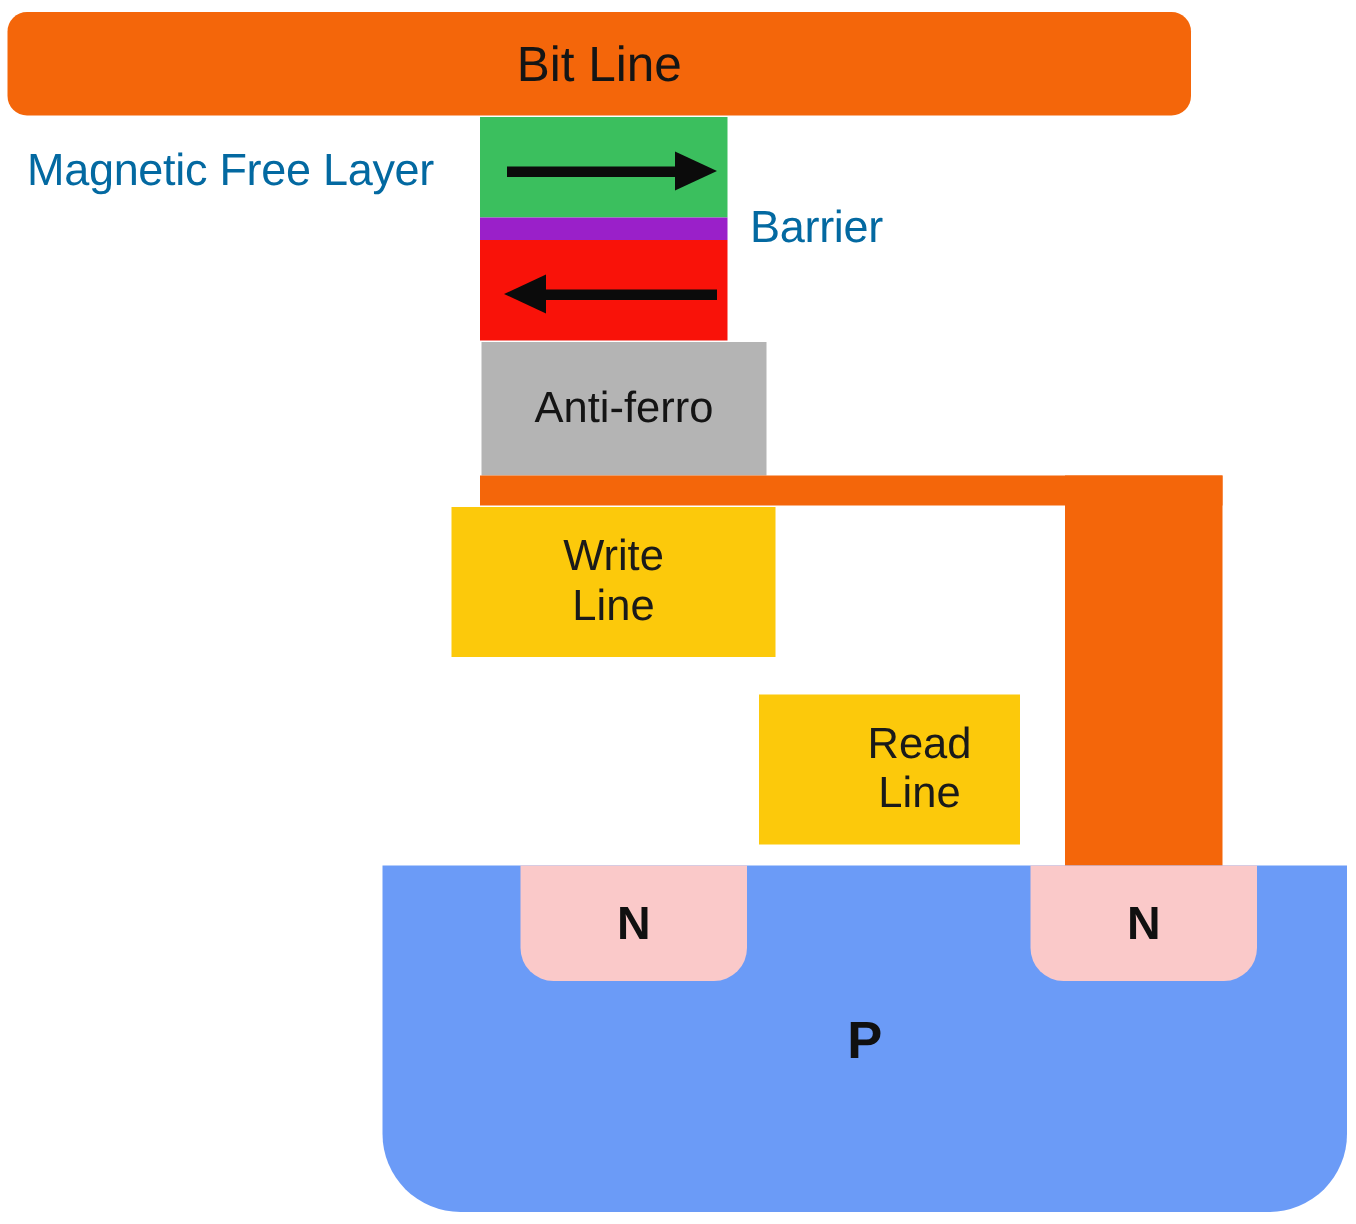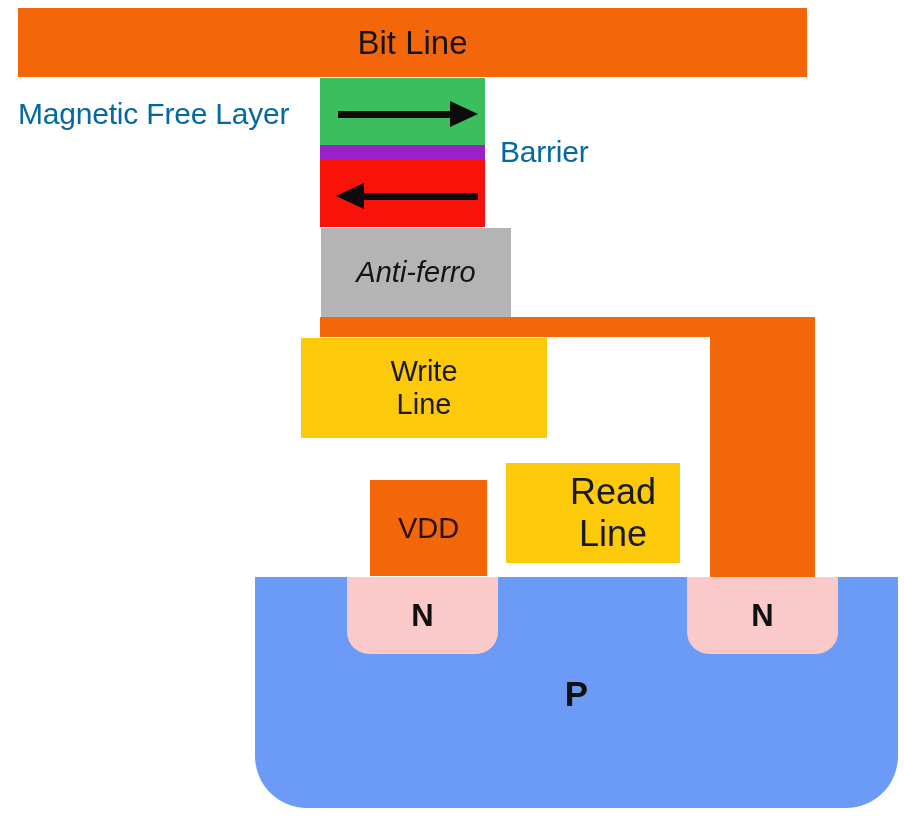--- a/index.html
+++ b/index.html
@@ -32,59 +32,60 @@
   }
   .centered {
     display: flex;
     align-items: center;
     justify-content: center;
     text-align: center;
   }
 
   
   #bit-line {
-    left: 18px; top: 8px; width: 789px; height: 69px;
+    left: 5px; top: 8px; width: 789px; height: 69px;
     background: var(--orange);
+    border-radius: 13px;
   }
   #bit-line .cap {
     font-size: 33px;
     color: #151515;
   }
 
   
   #free-layer   { left: 320px; top: 78px;  width: 165px; height: 67px; background: var(--green); }
   #barrier-layer{ left: 320px; top: 145px; width: 165px; height: 15px; background: var(--purple); }
   #pinned-layer { left: 320px; top: 160px; width: 165px; height: 67px; background: var(--red); }
-  #anti-ferro   { left: 321px; top: 228px; width: 190px; height: 89px; background: var(--gray); font-style: italic; }
+  #anti-ferro   { left: 321px; top: 228px; width: 190px; height: 89px; background: var(--gray); }
   #anti-ferro .cap { font-size: 29px; color: #141414; }
 
   
   .arrow-wrap { position: absolute; }
   .arrow-shaft { position: absolute; background: #0b0b0b; height: 7px; top: 0; }
   .arrow-head {
     position: absolute; width: 0; height: 0; top: -10px;
     border-top: 13px solid transparent;
     border-bottom: 13px solid transparent;
   }
   .arrow-head.right { border-left: 28px solid #0b0b0b; }
   .arrow-head.left  { border-right: 28px solid #0b0b0b; }
 
   
   #connector-horizontal { left: 320px; top: 317px; width: 495px; height: 20px; background: var(--orange); }
   #connector-vertical   { left: 710px; top: 317px; width: 105px; height: 265px; background: var(--orange); }
 
   
-  #write-line { left: 301px; top: 338px; width: 246px; height: 100px; background: var(--yellow); }
+  #write-line { left: 301px; top: 338px; width: 216px; height: 100px; background: var(--yellow); }
   #write-line .cap { font-size: 29px; color: #1a1a1a; }
 
   #vdd-contact { left: 370px; top: 480px; width: 117px; height: 96px; background: var(--orange); }
   #vdd-contact .cap { font-size: 29px; color: #2a1205; }
 
   #read-line { left: 506px; top: 463px; width: 174px; height: 100px; background: var(--yellow); }
-  #read-line .cap { font-size: 36px; color: #1a1a1a; margin-left: 40px; }
+  #read-line .cap { font-size: 29px; color: #1a1a1a; margin-left: 40px; }
 
   
   #p-substrate {
     left: 255px; top: 577px; width: 643px; height: 231px;
     background: var(--blue);
     border-radius: 0 0 52px 52px;
   }
   #p-label {
     left: 255px; top: 672px; width: 643px; height: 44px;
     font-size: 35px; font-weight: 700; color: #101010;
@@ -135,23 +136,20 @@
   <div class="block" id="connector-horizontal"></div>
   <div class="block" id="connector-vertical"></div>
 
   <div class="block centered" id="write-line">
     <span class="cap">
       <span>Write</span><br>
       <span>Line</span>
     </span>
   </div>
 
-  <div class="block centered" id="vdd-contact">
-    <span class="cap">VDD</span>
-  </div>
 
   <div class="block centered" id="read-line">
     <span class="cap">
       <span>Read</span><br>
       <span>Line</span>
     </span>
   </div>
 
   <div class="block" id="p-substrate"></div>
   <div class="block centered" id="p-label">P</div>

